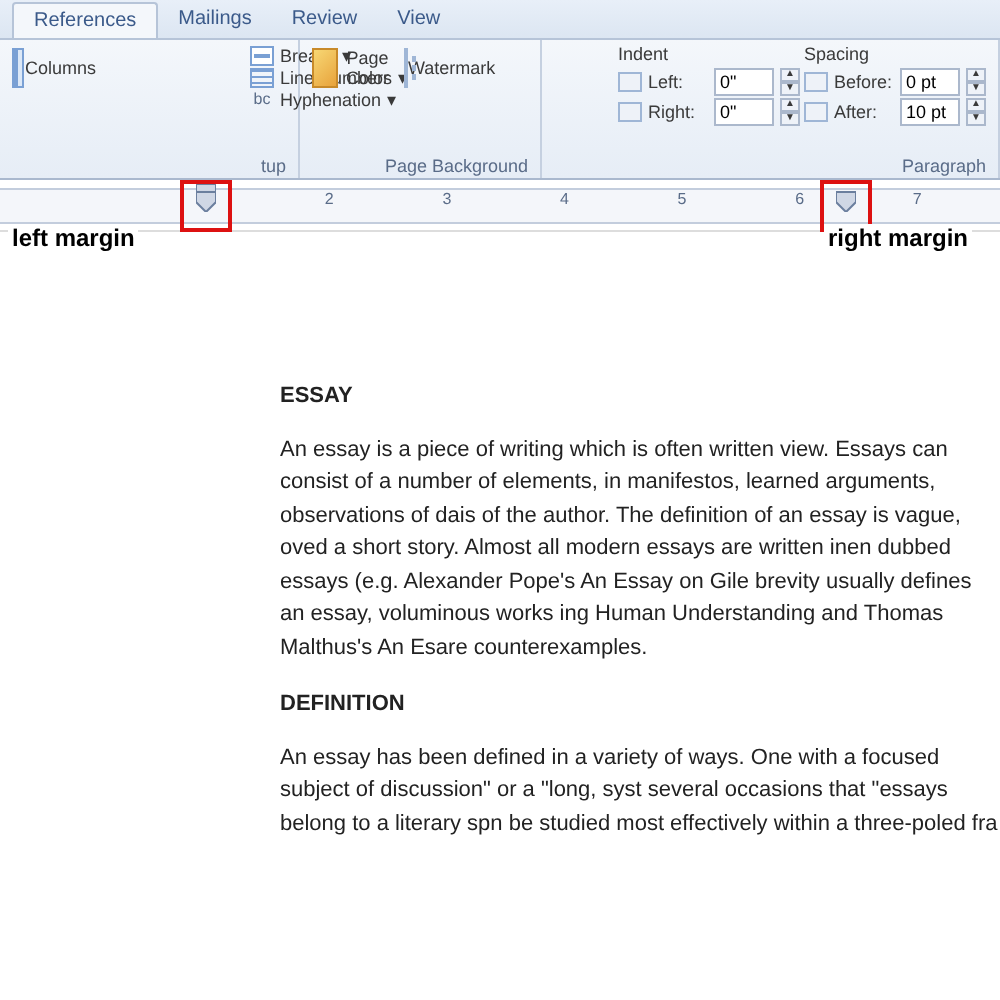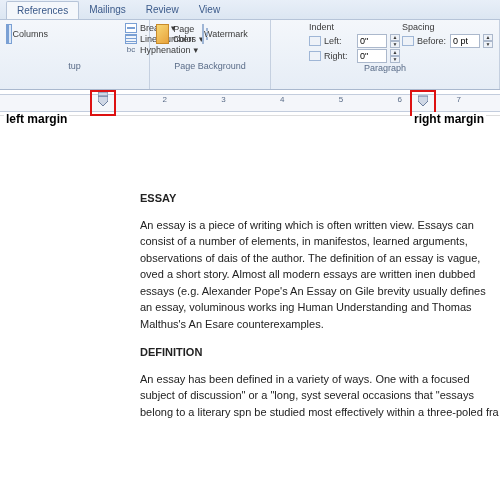--- a/index.html
+++ b/index.html
@@ -5,21 +5,21 @@
 * { margin: 0; padding: 0; box-sizing: border-box; font-family: "Segoe UI", Tahoma, sans-serif; }
 body { background: #fff; width: 500px; height: 500px; overflow: hidden; }
 
 .tabs { background: linear-gradient(#e8eff8, #dce6f2); border-bottom: 1px solid #b6c4d8; height: 20px; display: flex; align-items: center; padding-left: 6px; font-size: 10px; color: #3b5a8a; }
 .tabs span { padding: 3px 10px; cursor: pointer; }
 .tabs .active { background: #f4f7fb; border: 1px solid #b6c4d8; border-bottom: none; border-radius: 2px 2px 0 0; padding-left: 10px; }
 
 .ribbon { background: linear-gradient(#f4f7fb, #e6edf6); border-bottom: 1px solid #a9b8ce; height: 70px; display: flex; font-size: 9px; color: #3a3a3a; }
 .group { border-right: 1px solid #c5d0e0; padding: 2px 6px 0 6px; display: flex; flex-direction: column; justify-content: space-between; }
 .group-content { display: flex; gap: 4px; align-items: flex-start; flex: 1; }
-.group-label { text-align: center; font-size: 9px; color: #5a6c88; padding-bottom: 18px; }
+.group-label { text-align: right; font-size: 9px; color: #5a6c88; padding-bottom: 1px; }
 
 .big-btn { display: flex; flex-direction: row; align-items: center; width: 42px; padding-top: 2px; cursor: pointer; }
 .big-btn .ico { width: 20px; height: 20px; margin-bottom: 2px; }
 .big-btn span { font-size: 9px; text-align: center; line-height: 1.1; }
 
 .small-list { display: flex; flex-direction: column; gap: 1px; padding-top: 1px; }
 .small-item { display: flex; align-items: center; gap: 3px; font-size: 9px; cursor: pointer; white-space: nowrap; padding-left: 26px; }
 .small-item .si { width: 12px; height: 10px; display: inline-block; margin-left: 47px; }
 
 .indent-spacing { display: flex; flex-direction: column; gap:1px; padding-top:0; }
@@ -123,20 +123,29 @@
         <div class="sec-title">Spacing</div>
         <div class="field-row">
           <span class="fi ico-spB"></span>
           <label>Before:</label>
           <input value="0 pt" style="">
           <div class="spin">
               <div>▲</div>
               <div>▼</div>
             </div>
         </div>
+        <div class="field-row">
+          <span class="fi ico-spA"></span>
+          <label>After:</label>
+          <input value="10 pt" style="">
+          <div class="spin">
+              <div>▲</div>
+              <div>▼</div>
+            </div>
+        </div>
       </div>
     </div>
     <div class="group-label">Paragraph</div>
   </div>
 </div>
 
 <div class="ruler-area">
   <div class="ruler">
     <div class="ruler-inner">
       <span class="tick" style="left:8%">1</span>

